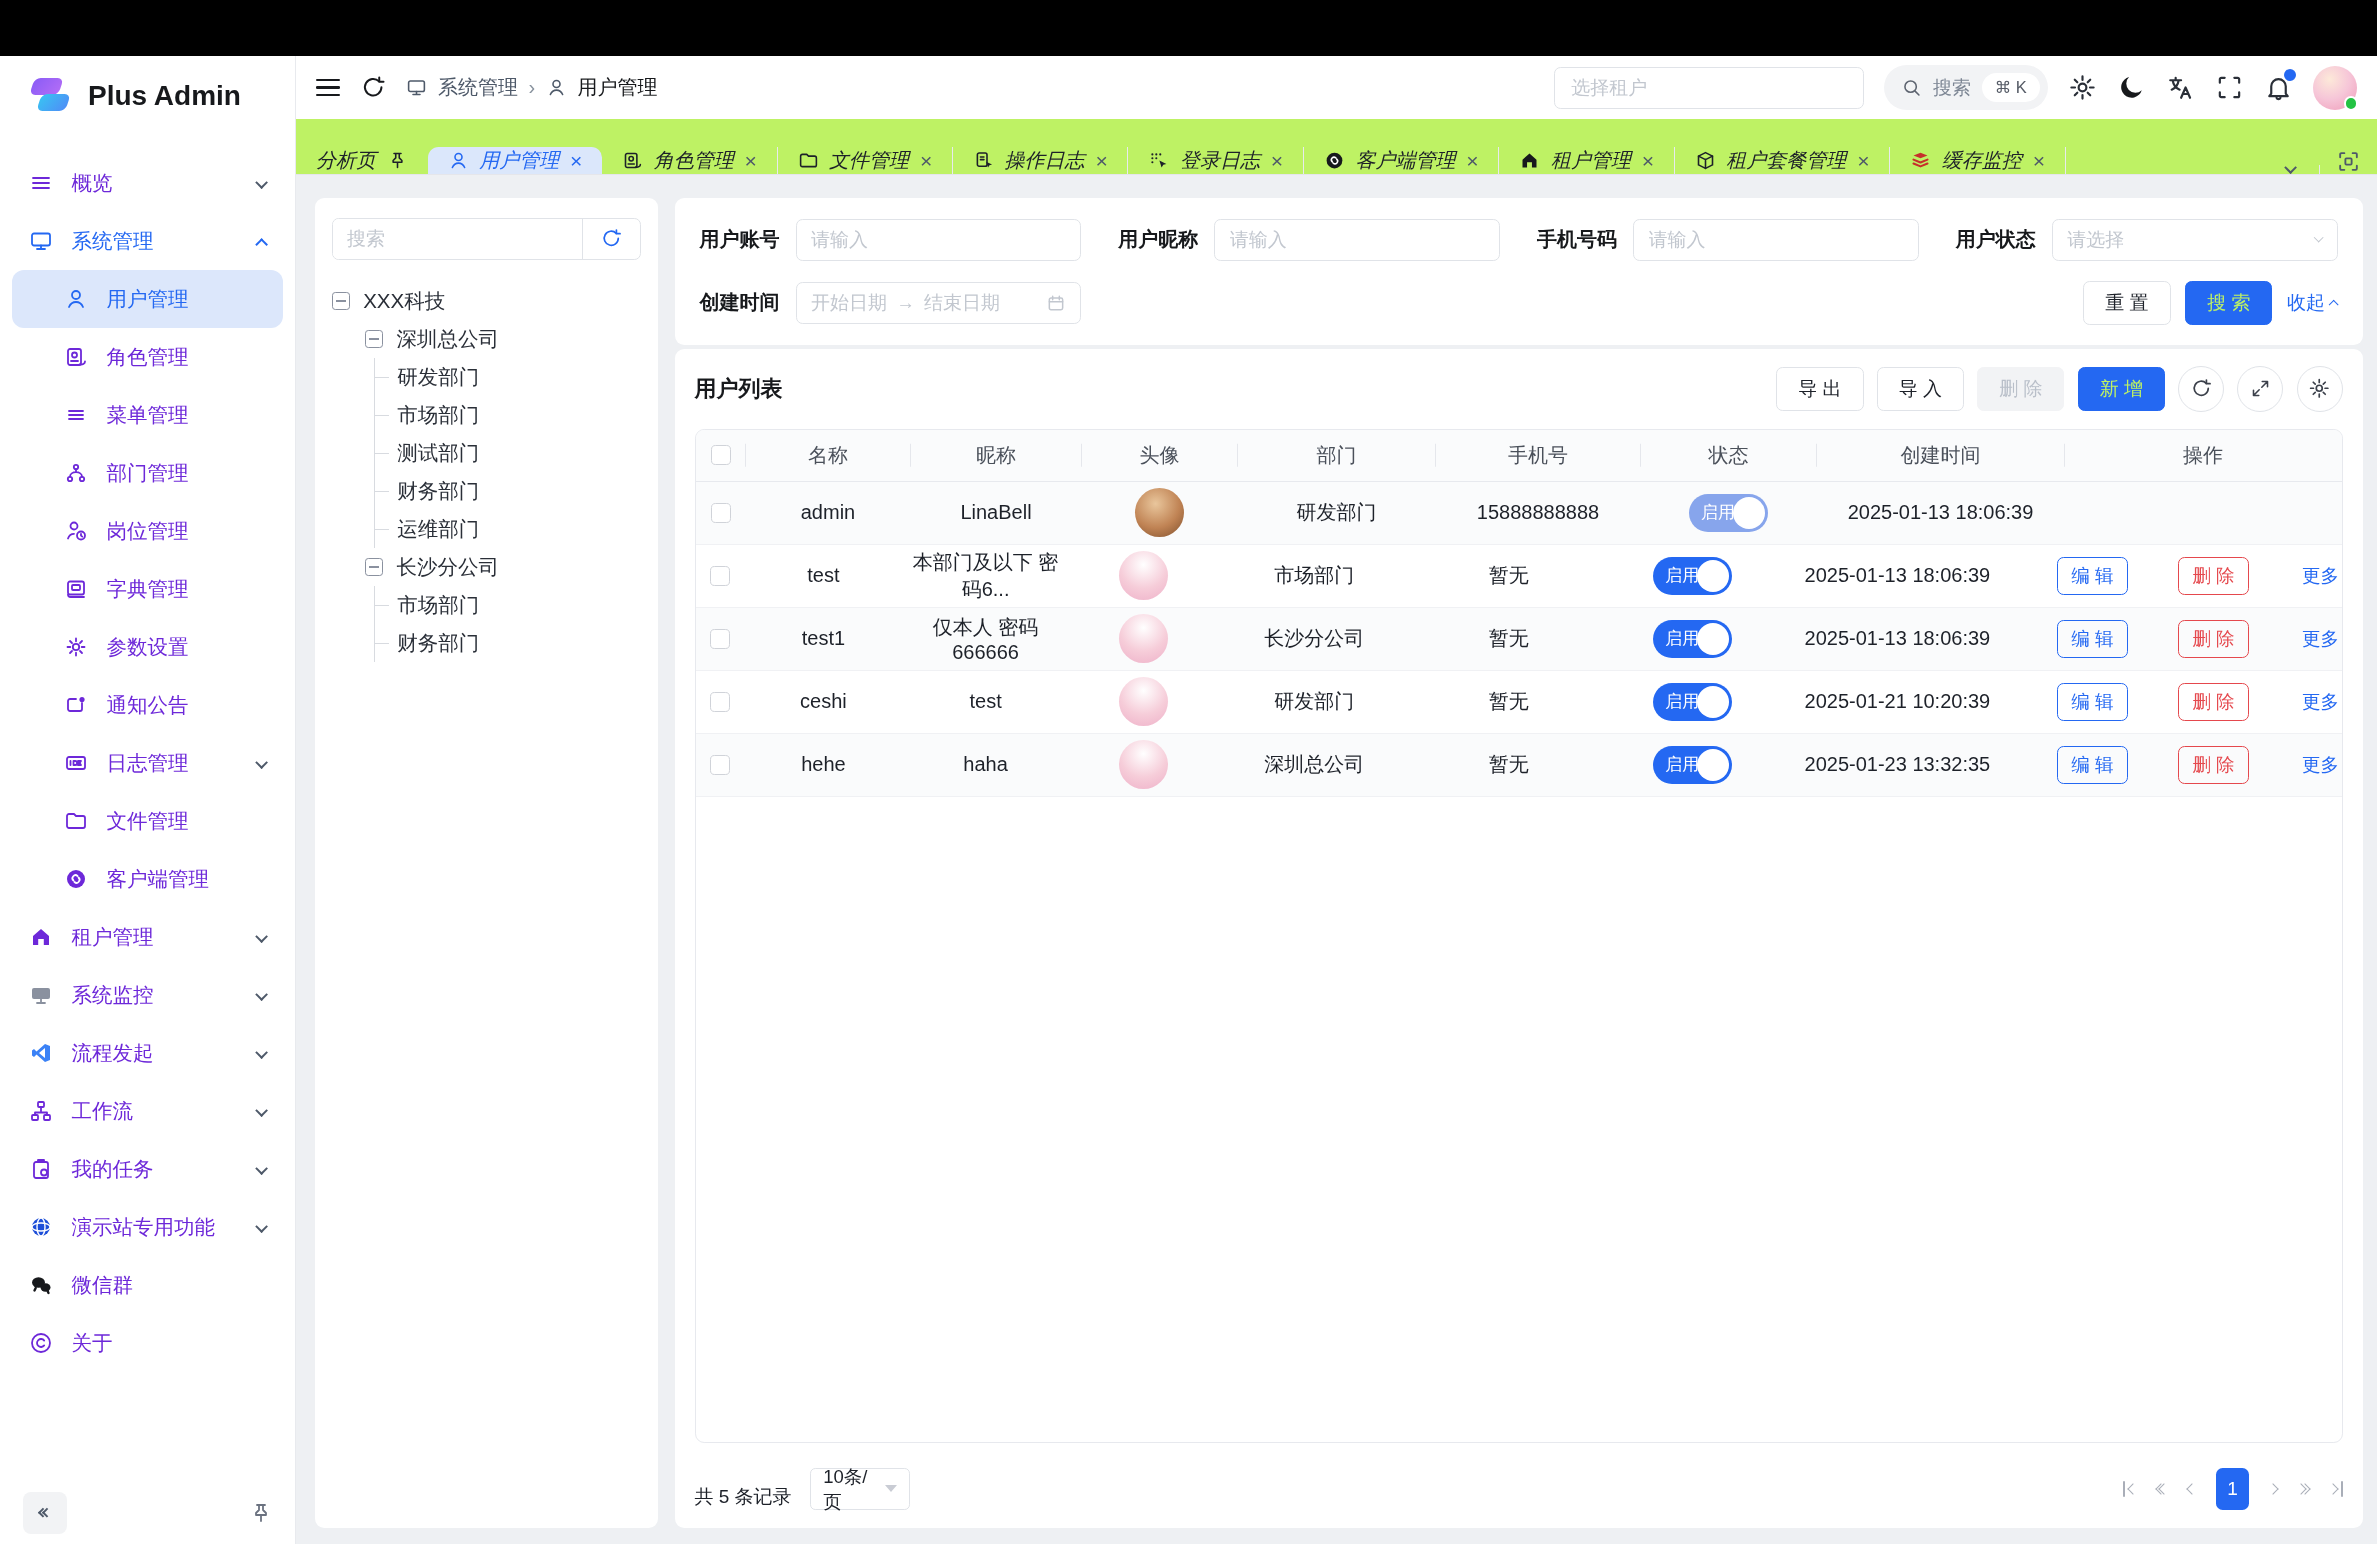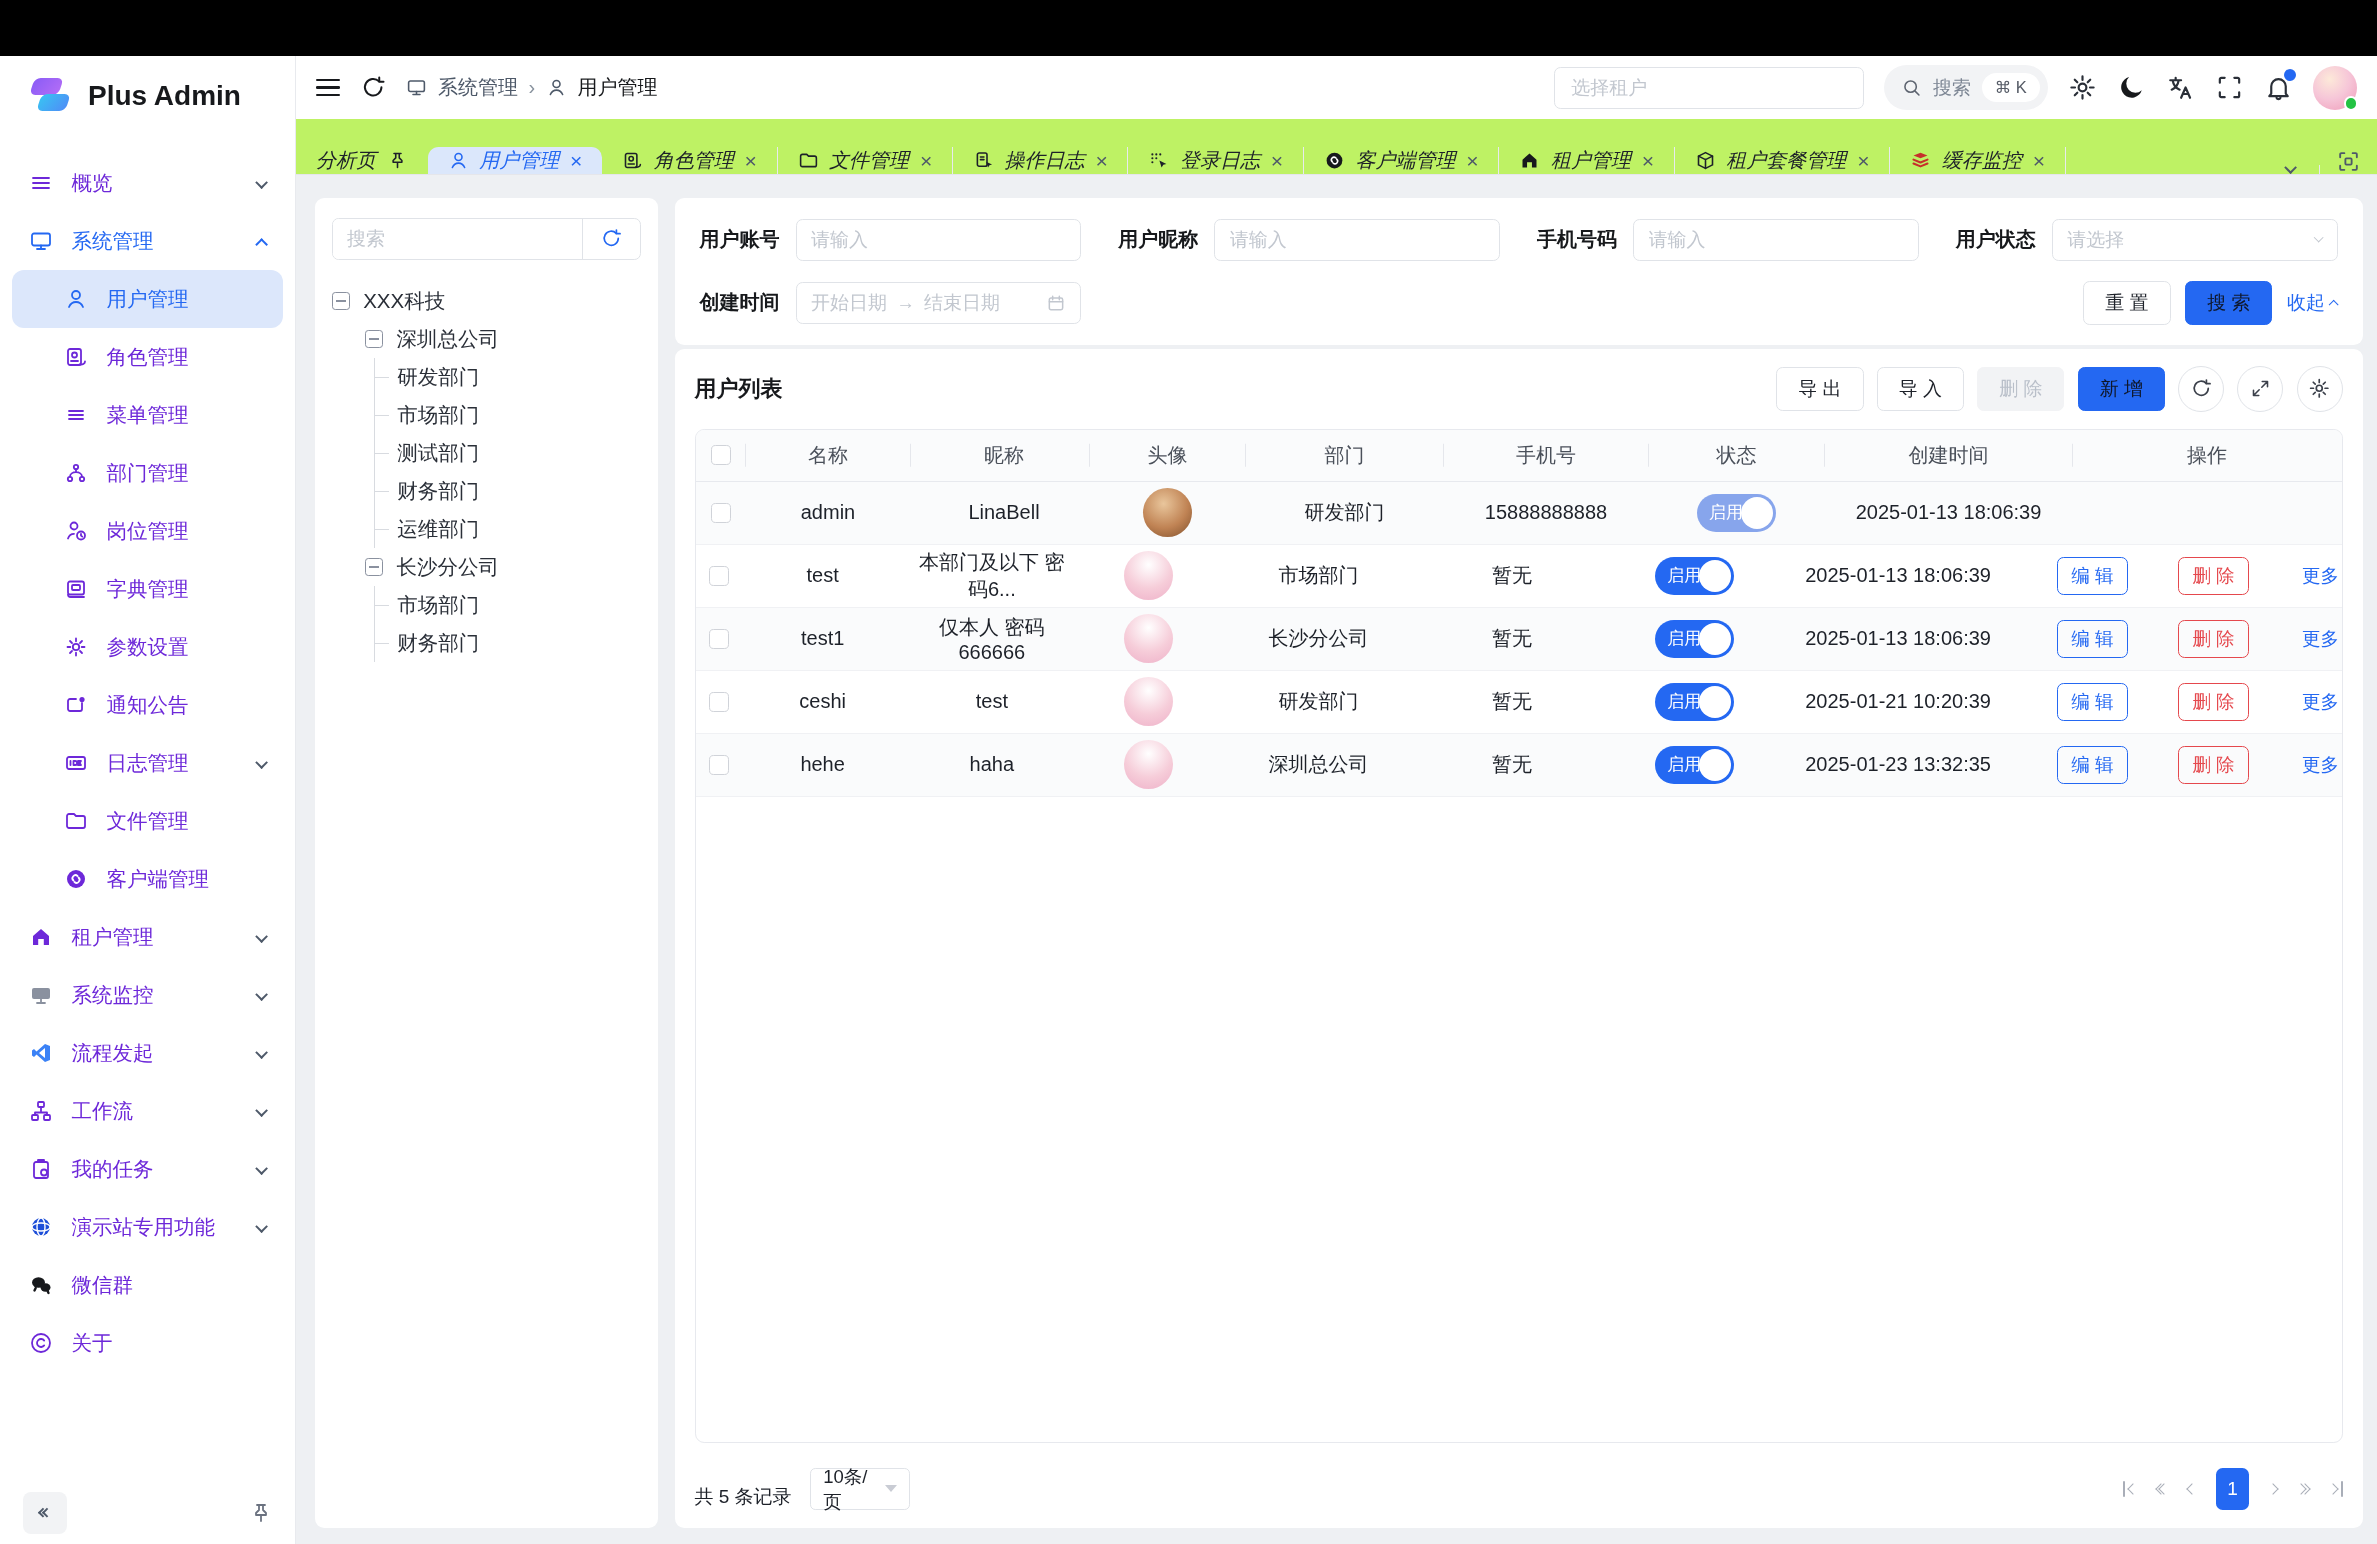--- a/index.html
+++ b/index.html
@@ -102,41 +102,41 @@
   .f-grid { display:grid; grid-template-columns:1fr 1fr 1fr 1fr; column-gap:37px; row-gap:20px; }
   .f-item { display:flex; align-items:center; gap:16px; min-width:0; }
   .f-label { font-size:20px; font-weight:700; color:#17191c; white-space:nowrap; }
   .f-input { flex:1; height:42px; border:0.7px solid #e0e3e8; border-radius:6.6px; display:flex; align-items:center; padding:0 14.5px; font-size:19px; color:#c2c7cf; gap:9.2px; min-width:0; background:#fff; }
   .f-input input { border:none; outline:none; width:100%; font-size:19px; color:#1d2129; }
   .f-input input::placeholder { color:#c2c7cf; }
   .f-input .chev { width:7.3px; height:7.3px; border-width:1.3px; color:#c2c7cf; margin-left:auto; }
   .date-arrow { color:#c2c7cf; font-size:18.5px; }
   .f-actions { grid-column:4; display:flex; align-items:center; justify-content:flex-end; gap:14.5px; }
   .btn { height:44px; padding:0 21px; border-radius:6.6px; border:0.7px solid #e0e3e8; background:#fff; font-size:19px; color:#1d2129; display:inline-flex; align-items:center; justify-content:center; white-space:nowrap; }
-  .btn.primary { background:#2468f2; border-color:#2468f2; color:#0f172a; }
+  .btn.primary { background:#2468f2; border-color:#2468f2; color:#bef264; }
   .btn.disabled { background:#f2f3f5; border-color:#f2f3f5; color:#b9bfc9; }
   .collapse-link { color:#2468f2; font-size:19px; display:flex; align-items:center; gap:5.3px; }
   .collapse-link .chev { width:7.3px; height:7.3px; border-width:1.7px; }
 
   
   .list-card { flex:1; background:#fff; border-radius:9.2px; padding:17px 20px 18.5px 20px; display:flex; flex-direction:column; min-height:0; }
   .list-head { display:flex; align-items:center; margin-bottom:17px; flex-shrink:0; }
   .list-title { font-size:22px; font-weight:700; color:#17191c; }
   .list-actions { margin-left:auto; display:flex; align-items:center; gap:13.2px; }
   .round-btn { width:46px; height:46px; border-radius:50%; border:0.7px solid #e0e3e8; display:flex; align-items:center; justify-content:center; color:#3c414b; }
 
   .table-wrap { flex:1; border:0.7px solid #e7e9ee; border-radius:9.2px; overflow:hidden; display:flex; flex-direction:column; min-height:0; }
   .t-head { display:flex; align-items:center; height:52px; background:#fafbfc; border-bottom:0.7px solid #e7e9ee; font-size:20px; color:#4a505a; flex-shrink:0; }
   .th, .td { display:flex; align-items:center; justify-content:center; text-align:center; }
   .th { position:relative; height:100%; }
   .th::after { content:""; position:absolute; right:0; top:50%; transform:translateY(-50%); width:0.7px; height:22.5px; background:#e5e7ec; }
   .th:last-child::after { display:none; }
   .t-row { display:flex; align-items:center; height:63px; font-size:20px; color:#1d2129; border-bottom:0.7px solid #f0f1f4; flex-shrink:0; }
   .t-row:nth-of-type(even) { background:#fafbfc; }
-  .cw0{width:50px;} .cw1{width:165px;} .cw2{width:171px;margin-left:8px;} .cw3{width:156px;} .cw4{width:198px;}
+  .cw0{width:50px;} .cw1{width:165px;} .cw2{width:171px;} .cw3{width:156px;} .cw4{width:198px;}
   .cw5{width:205px;} .cw6{width:176px;} .cw7{width:248px;} .cw8{flex:1;}
   .cbox { width:20px; height:20px; border:1.3px solid #d0d3d9; border-radius:4.6px; background:#fff; }
   .avatar { width:49px; height:49px; border-radius:50%; background:radial-gradient(circle at 50% 28%, #ffffff 0%, #f6cdd9 55%, #eeb0c8 100%); }
   .avatar.tan { background:radial-gradient(circle at 42% 32%, #e9c69c 0%, #c08354 55%, #7d4e2b 100%); }
   .toggle { width:79px; height:38px; border-radius:19px; background:#2468f2; color:#fff; display:flex; align-items:center; padding-left:12px; font-size:17px; position:relative; flex-shrink:0; }
   .toggle::after { content:""; position:absolute; right:3.3px; top:3.3px; width:32px; height:32px; border-radius:50%; background:#fff; }
   .toggle.light { background:#87a5ec; }
   .acts { display:flex; align-items:center; gap:10.6px; }
   .act { height:38px; padding:0 13.2px; border-radius:6.6px; display:inline-flex; align-items:center; font-size:18.5px; white-space:nowrap;margin-left:40px; }
   .act.edit { border:1.3px solid #2468f2; color:#2468f2; }

